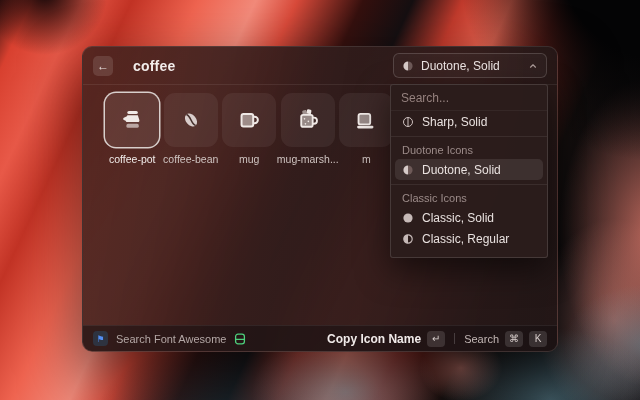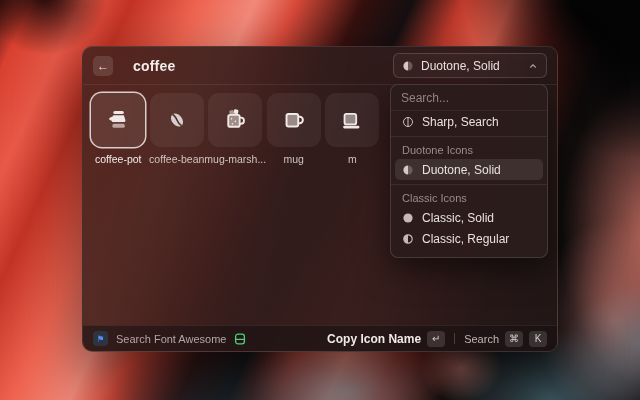--- a/index.html
+++ b/index.html
@@ -39,21 +39,21 @@
     color:#e9e1df; font-size:12px; display:flex; align-items:center; justify-content:center; }
   .query { margin-left:20px; color:#f2ecea; font-size:14px; font-weight:600; letter-spacing:.2px; }
   .spacer { flex:1; }
   .style-btn { width:154px; height:25px; border:1px solid rgba(255,255,255,.16); border-radius:6px;
     background:rgba(255,255,255,.03); display:flex; align-items:center; gap:7px; padding:0 8px;
     color:#ece4e3; font-size:12px; }
   .style-btn .chev { margin-left:auto; display:flex; }
   .w-divider { position:absolute; left:0; right:0; top:37px; height:1px; background:rgba(255,255,255,.08); }
 
   
-  .grid { position:absolute; left:6px; top:46px; display:flex; }
+  .grid { position:absolute; left:20px; top:46px; display:flex; }
   .cell { width:58.5px; display:flex; flex-direction:column; align-items:center; }
   .tile { width:54px; height:54px; border-radius:11px; background:rgba(255,255,255,.06);
     display:flex; align-items:center; justify-content:center; }
   .cell.selected .tile { background:rgba(255,255,255,.09); box-shadow:0 0 0 1.5px #d8cfcc; }
   .cell .lbl { margin-top:6px; font-size:10.5px; color:#cfc4c1; white-space:nowrap; }
   .cell.selected .lbl { color:#f1ebe9; }
 
   
   .w-footer { position:absolute; left:0; right:0; bottom:0; height:26px;
     background:rgba(23,17,18,.55); border-top:1px solid rgba(255,255,255,.07);
@@ -64,21 +64,21 @@
   .f-right { margin-left:auto; display:flex; align-items:center; gap:6px; }
   .action-primary { font-size:12px; font-weight:700; color:#f0eae9;margin-left:36px; }
   .action-secondary { font-size:11px; color:#c3b7b5; }
   .key { min-width:18px; height:16px; padding:0 4px; border-radius:4px;
     background:rgba(255,255,255,.13); color:#d8cecc; font-size:10px;
     display:flex; align-items:center; justify-content:center; }
   .vsep { width:1px; height:11px; background:rgba(255,255,255,.18); margin:0 3px; }
 
   
   .panel { position:absolute; left:390px; top:84px; width:158px; height:174px;
-    border-radius:8px; background:rgba(43,29,28,.98); border:1px solid rgba(255,255,255,.13);
+    border-radius:3px; background:rgba(43,29,28,.98); border:1px solid rgba(255,255,255,.13);
     box-shadow:0 12px 32px rgba(0,0,0,.55); overflow:hidden; z-index:30; }
   .p-search { height:26px; display:flex; align-items:center; padding:0 10px;
     border-bottom:1px solid rgba(255,255,255,.05); }
   .p-search input { width:100%; background:transparent; border:none; outline:none;
     color:#e9e1df; font-size:12px; caret-color:#e9e1df; font-family:"Liberation Sans",sans-serif; }
   .p-search input::placeholder { color:#95817e; }
   .p-row { height:21px; margin:0 4px; padding:0 7px; border-radius:5px;
     display:flex; align-items:center; gap:8px; color:#e9e1df; font-size:12px; }
   .p-row.selected { background:rgba(255,255,255,.09); }
   .p-div { border-top:1px solid rgba(255,255,255,.08); margin:4px 0; }
@@ -140,45 +140,45 @@
               <path d="M0 -6.2 C2.3 -3 -2.3 3 0 6.2" stroke="#45302c" stroke-width="1.4" fill="none"></path>
             </g>
           </svg>
         </div>
         <div class="lbl">coffee-bean</div>
       </div>
 
       <div class="cell">
         <div class="tile">
           <svg width="28" height="28" viewBox="0 0 24 24">
+            <path d="M15.6 9.3 h1.3 a2.7 2.7 0 0 1 0 5.4 h-1.3" fill="none" stroke="#f0e9e6" stroke-width="1.7"></path>
+            <rect x="5.6" y="6.8" width="10" height="10.8" rx="1.7" fill="rgba(240,233,230,.5)" stroke="#f0e9e6" stroke-width="1.7"></rect>
+          </svg>
+        </div>
+        <div class="lbl">mug</div>
+      </div>
+
+      <div class="cell">
+        <div class="tile">
+          <svg width="28" height="28" viewBox="0 0 24 24">
             <rect x="7.2" y="3.6" width="3.8" height="3.8" rx=".9" transform="rotate(-10 9.1 5.5)" fill="rgba(240,233,230,.55)"></rect>
             <rect x="11" y="3" width="3.8" height="3.8" rx=".9" transform="rotate(9 12.9 4.9)" fill="#f0e9e6"></rect>
             <path d="M15.9 10 h1.2 a2.6 2.6 0 0 1 0 5.2 h-1.2" fill="none" stroke="#f0e9e6" stroke-width="1.6"></path>
             <rect x="6.2" y="7.6" width="9.8" height="10.2" rx="1.6" fill="rgba(240,233,230,.5)" stroke="#f0e9e6" stroke-width="1.6"></rect>
             <circle cx="9" cy="11" r=".7" fill="#f0e9e6"></circle>
             <circle cx="12.3" cy="13.2" r=".7" fill="#f0e9e6"></circle>
             <circle cx="9.8" cy="15.3" r=".7" fill="#f0e9e6"></circle>
           </svg>
         </div>
         <div class="lbl">mug-marsh...</div>
       </div>
 
       <div class="cell">
         <div class="tile">
           <svg width="28" height="28" viewBox="0 0 24 24">
-            <path d="M15.6 9.3 h1.3 a2.7 2.7 0 0 1 0 5.4 h-1.3" fill="none" stroke="#f0e9e6" stroke-width="1.7"></path>
-            <rect x="5.6" y="6.8" width="10" height="10.8" rx="1.7" fill="rgba(240,233,230,.5)" stroke="#f0e9e6" stroke-width="1.7"></rect>
-          </svg>
-        </div>
-        <div class="lbl">mug</div>
-      </div>
-
-      <div class="cell">
-        <div class="tile">
-          <svg width="28" height="28" viewBox="0 0 24 24">
             <rect x="5.6" y="6.8" width="10" height="9" rx="1.7" fill="rgba(240,233,230,.5)" stroke="#f0e9e6" stroke-width="1.6"></rect>
             <rect x="4.4" y="17" width="14" height="2.2" rx="1.1" fill="#f0e9e6"></rect>
           </svg>
         </div>
         <div class="lbl">m</div>
       </div>
     </div>
 
     <div class="w-footer">
       <div class="fa-logo">
@@ -207,21 +207,21 @@
       <input type="text" placeholder="Search..." style="">
     </div>
 
     <div class="p-row">
       <span class="picon">
         <svg width="12" height="12" viewBox="0 0 12 12">
           <circle cx="6" cy="6" r="4.5" fill="none" stroke="#cfc2c0" stroke-width="1"></circle>
           <line x1="6" y1="1.5" x2="6" y2="10.5" stroke="#cfc2c0" stroke-width="1"></line>
         </svg>
       </span>
-      <span>Sharp, Search</span>
+      <span>Sharp, Solid</span>
     </div>
 
 
     <div class="p-div"></div>
     <div class="p-head">Duotone Icons</div>
 
     <div class="p-row selected">
       <span class="picon">
         <svg width="12" height="12" viewBox="0 0 12 12">
           <path d="M6 1.4 a4.6 4.6 0 0 0 0 9.2 Z" fill="#d6cac8"></path>

